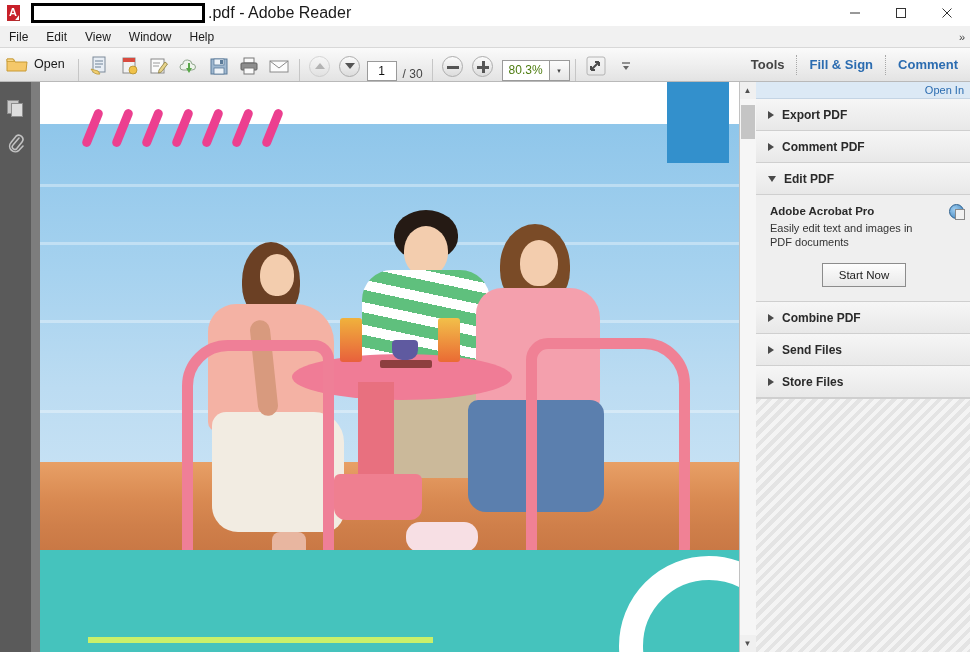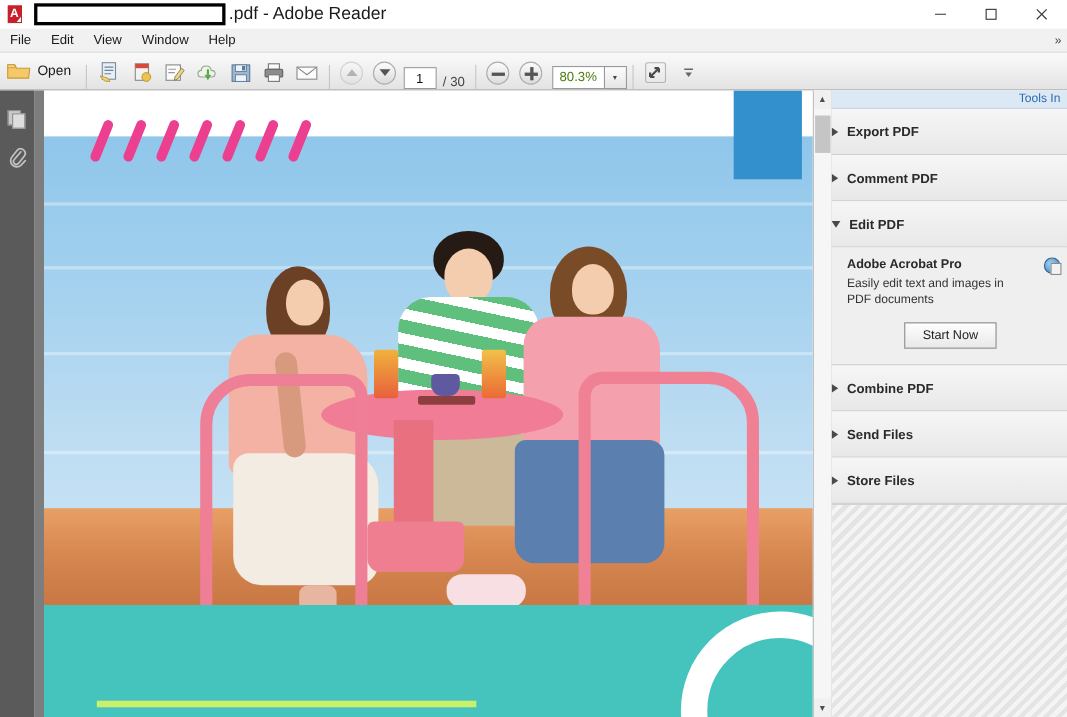--- a/index.html
+++ b/index.html
@@ -35,21 +35,21 @@
   }
   .title-text { font-size: 16px; color: #1a1a1a; margin-left: 3px; white-space: nowrap; }
   .winbtns { position: absolute; right: 0; top: 0; height: 26px; display: flex; }
   .winbtn {
     width: 46px; height: 26px; display: flex; align-items: center; justify-content: center;
     font-size: 13px; color: #333; background: transparent;
   }
 
   
   .menubar {
-    height: 22px; background: #f1f1f1; display: flex; align-items: flex-end;
+    height: 22px; background: #f1f1f1; display: flex; align-items: center;
     border-bottom: 1px solid #d8d8d8; flex: none; position: relative;
   }
   .menuitem { font-size: 12px; color: #1a1a1a; padding: 0 9px; line-height: 22px; height: 22px; }
   .menu-right-icon {
     position: absolute; right: 2px; top: 4px; width: 12px; height: 14px;
     font-size: 11px; color: #444; text-align: center; line-height: 14px; overflow: hidden;
   }
 
   
   .toolbar {
@@ -169,21 +169,21 @@
   .rightpanel {
     width: 215px; background: #efefef; flex: none;
     border-left: 1px solid #9c9c9c; display: flex; flex-direction: column;
   }
   .signin-bar {
     height: 17px; background: #dce9f5; border-bottom: 1px solid #c4d4e4;
     display: flex; align-items: center; justify-content: flex-end; padding-right: 6px;
   }
   .signin-link { font-size: 11px; color: #2b6cb0; }
   .panel-row {
-    height: 42px; display: flex; align-items: center; 
+    height: 32px; display: flex; align-items: center; padding-left: 12px;
     background: linear-gradient(to bottom,#f6f6f6,#e8e8e8);
     border-bottom: 1px solid #cfcfcf;
   }
   .tri { width: 0; height: 0; margin-right: 8px; flex: none; }
   .tri.right { border-top: 4px solid transparent; border-bottom: 4px solid transparent; border-left: 6px solid #4a4a4a; }
   .tri.down { border-left: 4px solid transparent; border-right: 4px solid transparent; border-top: 6px solid #4a4a4a; }
   .panel-label { font-size: 12px; font-weight: bold; color: #2a2a2a; }
   .promo {
     background: #efefef; padding: 10px 12px 14px 14px; border-bottom: 1px solid #cfcfcf;
     position: relative;
@@ -366,20 +366,27 @@
         <path d="M7 15 L7 11 M7 15 L11 15" stroke="#4a4a4a" stroke-width="2" fill="none"></path>
       </svg>
     </div>
     <div class="tb-btn">
       <svg width="14" height="14" viewBox="0 0 14 14">
         <line x1="3" y1="4" x2="11" y2="4" stroke="#666" stroke-width="1.4"></line>
         <path d="M4 7 L10 7 L7 11 Z" fill="#666"></path>
       </svg>
     </div>
 
+    <div class="tb-right">
+      <span class="tb-link tools">Tools</span>
+      <span class="tb-dotsep"></span>
+      <span class="tb-link blue">Fill &amp; Sign</span>
+      <span class="tb-dotsep"></span>
+      <span class="tb-link blue">Comment</span>
+    </div>
   </div>
 
   <div class="body">
 
     <div class="leftrail">
       <div class="rail-btn">
         <div class="thumb-ico">
             <div class="b b1"></div>
             <div class="b b2"></div>
           </div>
@@ -468,21 +475,21 @@
       <div class="vs-arrow">▲</div>
       <div class="vs-track">
         <div class="vs-thumb"></div>
       </div>
       <div class="vs-arrow">▼</div>
     </div>
 
     <div class="rightpanel">
 
       <div class="signin-bar">
-        <span class="signin-link">Tools In</span>
+        <span class="signin-link">Open In</span>
       </div>
 
       <div class="panel-row">
         <span class="tri right"></span>
         <span class="panel-label">Export PDF</span>
       </div>
 
       <div class="panel-row">
         <span class="tri right"></span>
         <span class="panel-label">Comment PDF</span>

